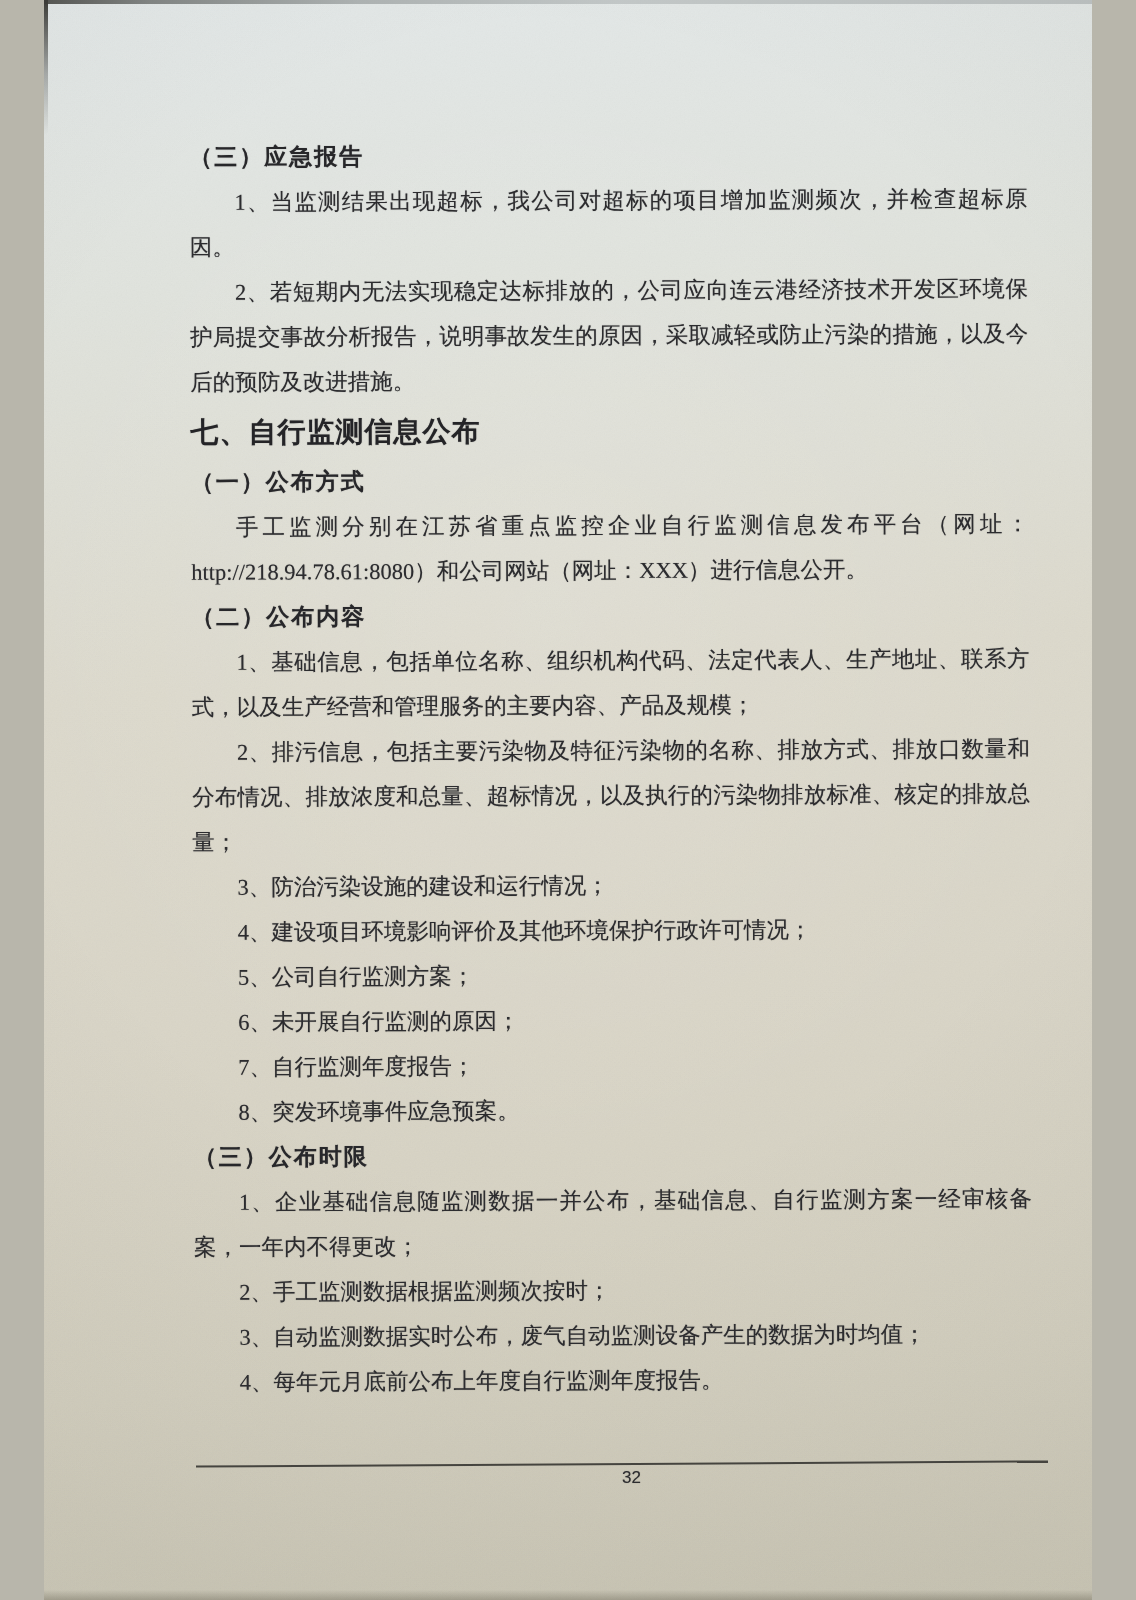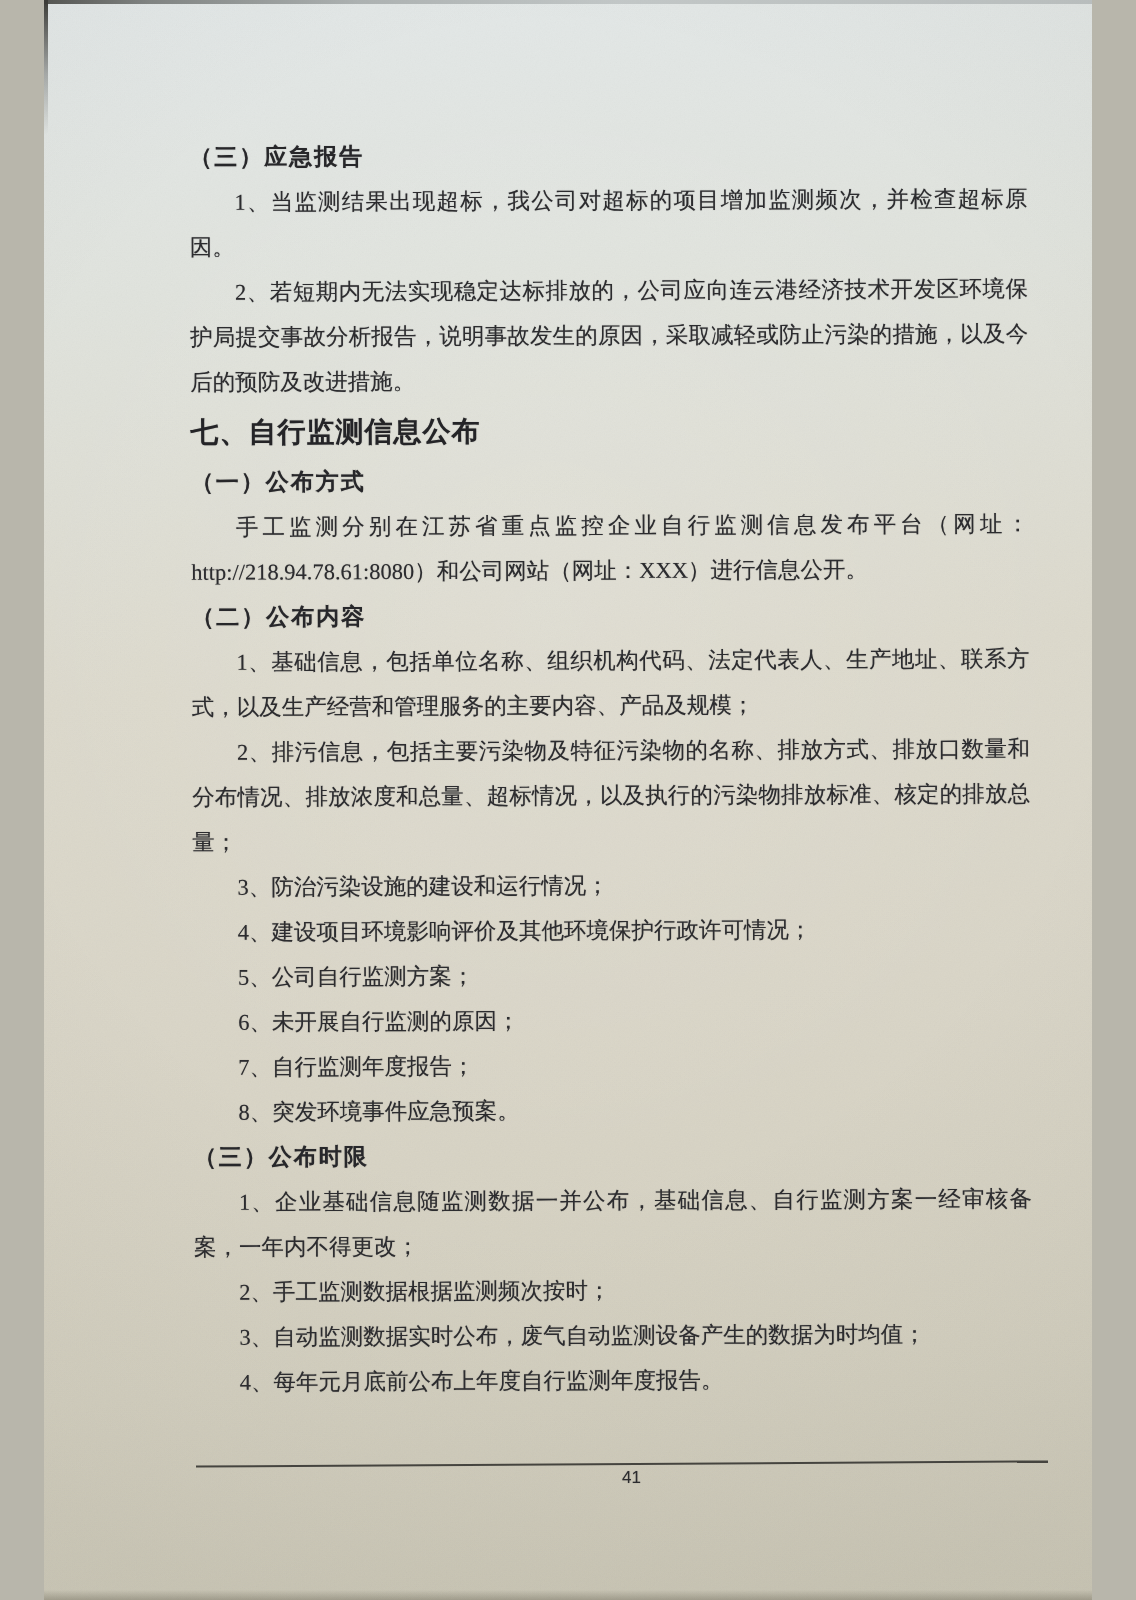--- a/index.html
+++ b/index.html
@@ -110,15 +110,15 @@
     <p class="p">7、自行监测年度报告；</p>
     <p class="p">8、突发环境事件应急预案。</p>
     <h3 class="h-sub">（三）公布时限</h3>
     <p class="p">1、企业基础信息随监测数据一并公布，基础信息、自行监测方案一经审核备案，一年内不得更改；</p>
     <p class="p">2、手工监测数据根据监测频次按时；</p>
     <p class="p">3、自动监测数据实时公布，废气自动监测设备产生的数据为时均值；</p>
     <p class="p">4、每年元月底前公布上年度自行监测年度报告。</p>
   </div>
 
   <div class="footer-rule"></div>
-  <div class="page-number">41</div>
+  <div class="page-number">32</div>
 
 </div>
 
 </body></html>

